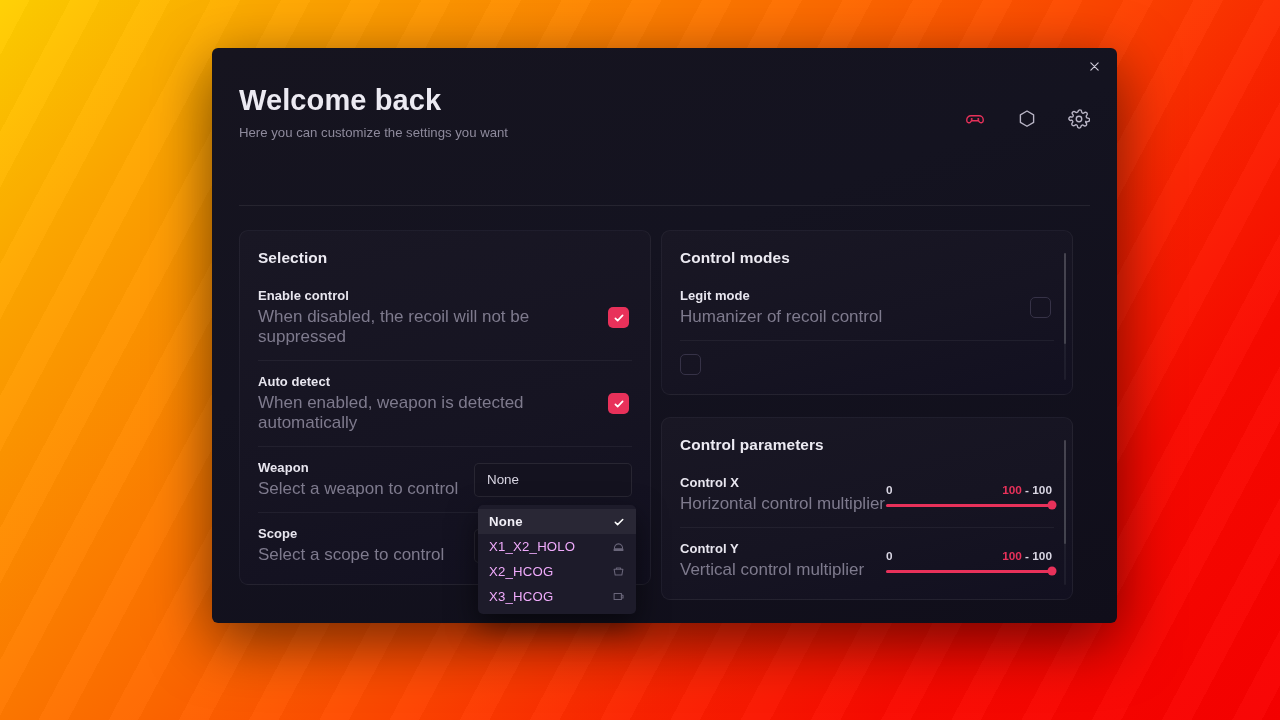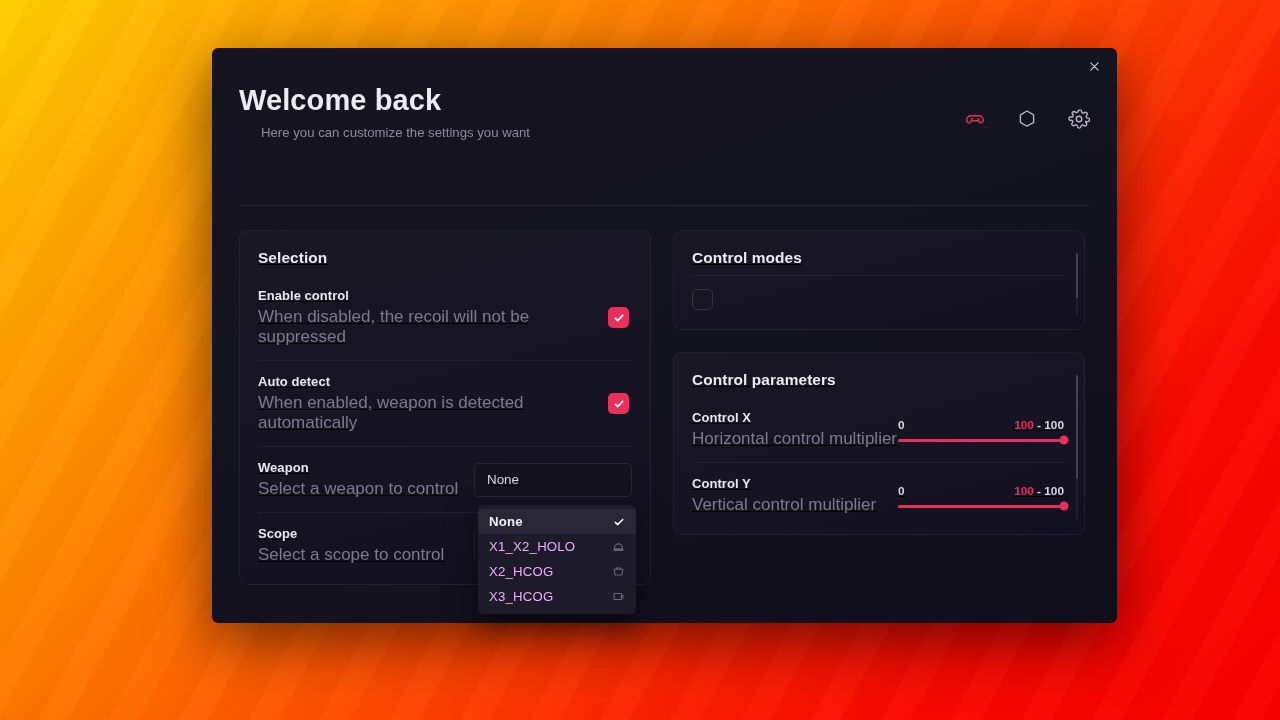--- a/index.html
+++ b/index.html
@@ -52,37 +52,37 @@
 
   .hdr {
     position:absolute; left:27px; top:36px; right:27px; height:80px;
   }
   .hdr-title {
     font-size:29px; font-weight:700; color:#eceaf2;
     letter-spacing:0.1px;
   }
   .hdr-sub {
     margin-top:8px;
-    font-size:13.2px; color:#8e8a9c; font-weight:400;margin-left:22px;
+    font-size:13.2px; color:#8e8a9c; font-weight:400;
   }
   .hdr-icons {
     position:absolute; right:0; top:24px;
     display:flex; align-items:center; gap:30px;
   }
   .hdr-icon { width:22px; height:22px; display:block; cursor:pointer; color:#b9b5c6; }
   .hdr-icon.active { color:#e8315a; }
 
   .divider-top {
     position:absolute; left:27px; right:27px; top:157px;
     height:1px; background:rgba(255,255,255,0.075);
   }
 
   .body {
     position:absolute; left:27px; right:27px; top:182px; bottom:8px;
-    display:flex; gap:22px;text-decoration:underline;
+    display:flex; gap:10px;
   }
   .col { display:flex; flex-direction:column; gap:22px; }
   .col-left  { width:412px; }
   .col-right { width:412px; }
 
   .card {
     background:linear-gradient(165deg,#191724 0%,#161422 55%,#121020 100%);
     border:1px solid rgba(255,255,255,0.055);
     border-radius:9px;
     padding:18px 18px 6px 18px;
@@ -282,20 +282,27 @@
           </div>
         </div>
       </div>
     </div>
 
     <div class="col col-right">
 
       <div class="card">
         <div class="card-title">Control modes</div>
 
+        <div class="row first">
+          <div class="row-texts">
+            <div class="row-label">Legit mode</div>
+            <div class="row-desc">Humanizer of recoil control</div>
+          </div>
+          <div class="cb off"></div>
+        </div>
 
         <div class="row">
           <div class="cb off"></div>
         </div>
 
         <div class="vscroll">
             <i></i>
           </div>
       </div>
 

